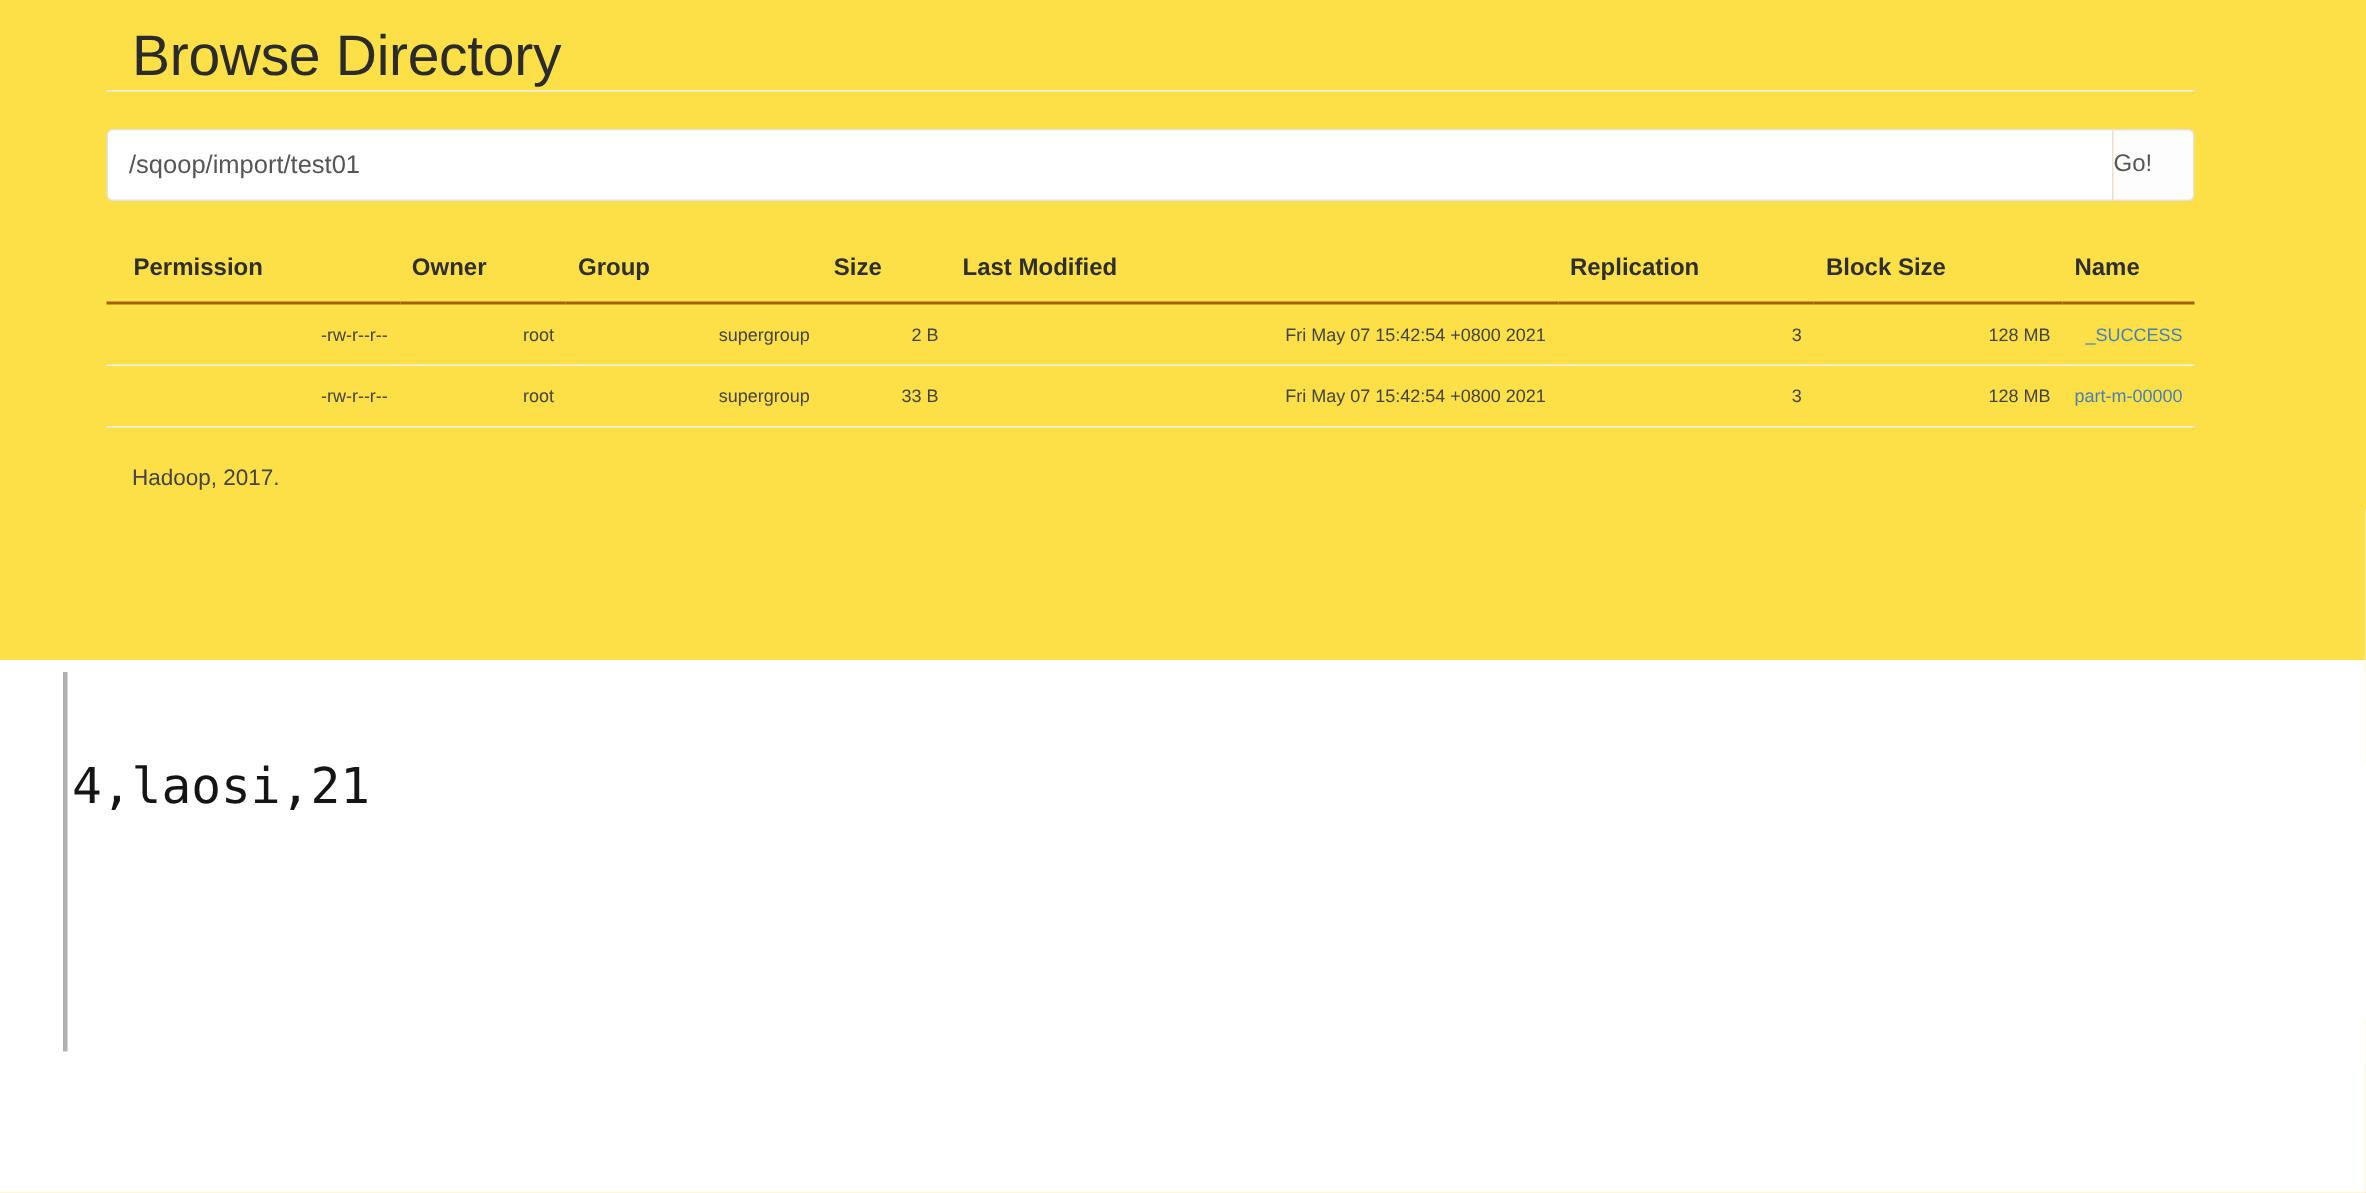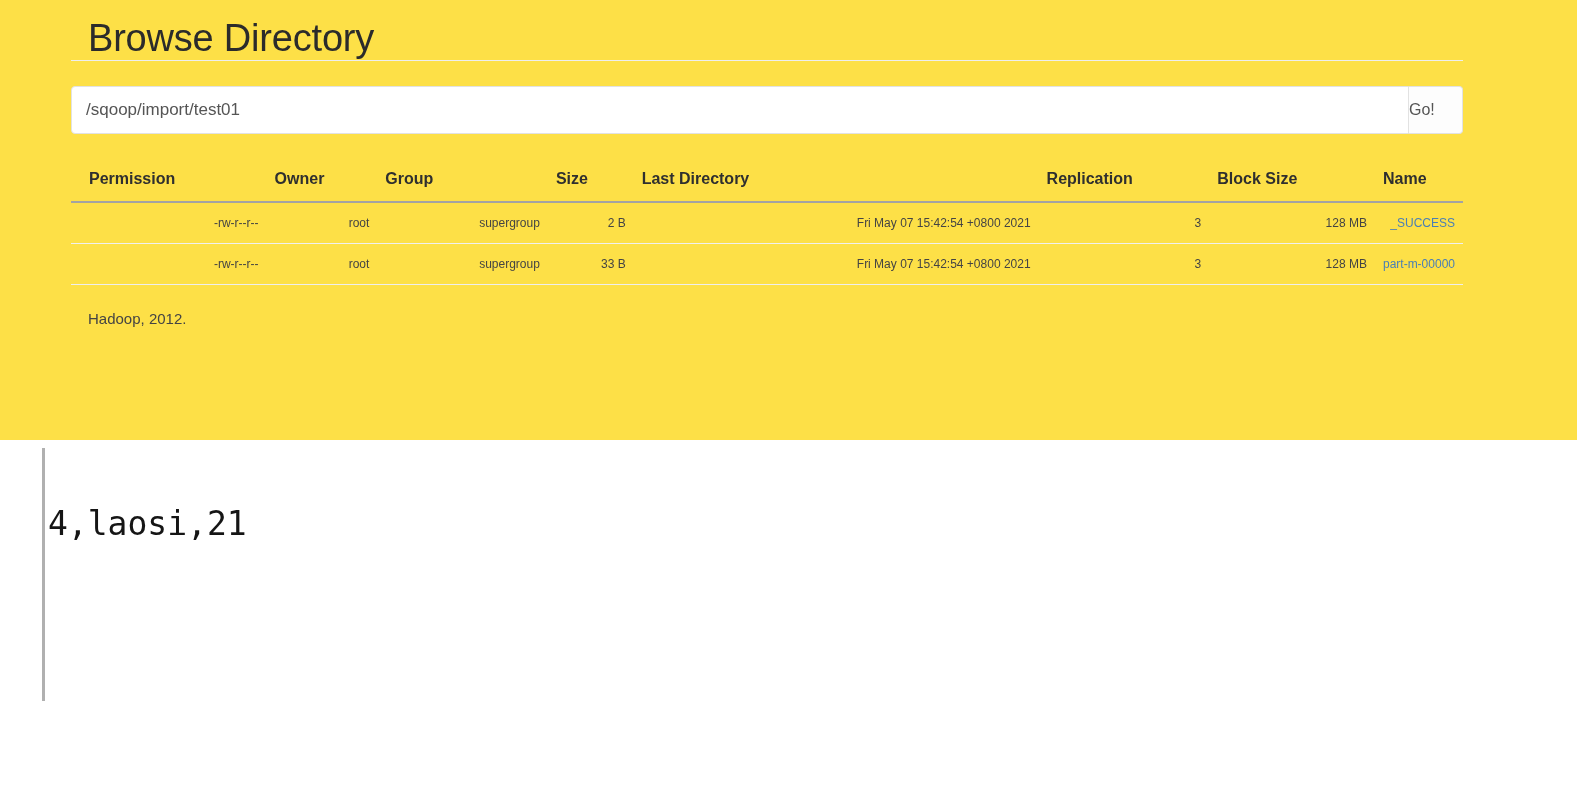--- a/index.html
+++ b/index.html
@@ -103,21 +103,21 @@
     margin-top: 28px;
     width: 1392px;
     border-collapse: collapse;
     font-size: 16px;
   }
   table.file-table th {
     text-align: left;
     font-weight: bold;
     color: #2f2f2f;
     padding: 4px 8px 13px 8px;
-    border-bottom: 2px solid #a3a3a3;
+    border-bottom: 2px solid #a16207;
     white-space: nowrap;
     font-size: 16px;
   }
   table.file-table td {
     text-align: right;
     color: #444444;
     padding: 13px 8px 13px 8px;
     border-top: 1px solid #f0f0f0;
     white-space: nowrap;
     font-size: 12px;
@@ -198,21 +198,21 @@
         <button class="btn-go">Go!</button>
       </div>
 
       <table class="file-table">
         <thead>
           <tr>
             <th class="col-perm">Permission</th>
             <th class="col-owner">Owner</th>
             <th class="col-group">Group</th>
             <th class="col-size">Size</th>
-            <th class="col-mod">Last Directory</th>
+            <th class="col-mod">Last Modified</th>
             <th class="col-repl">Replication</th>
             <th class="col-block">Block Size</th>
             <th class="col-name">Name</th>
           </tr>
         </thead>
         <tbody>
           <tr>
             <td class="col-perm">-rw-r--r--</td>
             <td class="col-owner">root</td>
             <td class="col-group">supergroup</td>
@@ -230,21 +230,21 @@
             <td class="col-mod">Fri May 07 15:42:54 +0800 2021</td>
             <td class="col-repl">3</td>
             <td class="col-block">128 MB</td>
             <td class="col-name"><a class="file-link" href="#">part-m-00000</a></td>
           </tr>
         </tbody>
       </table>
 
       <hr class="rule rule-bottom">
 
-      <div class="footer-note">Hadoop, 2012.</div>
+      <div class="footer-note">Hadoop, 2017.</div>
 
     </div>
   </div>
 
   <div class="terminal-shot">
     <div class="terminal-left-bar"></div>
     <div class="terminal-body">
       <span class="term-line clipped-top">4,laosi,21</span>
       
       

